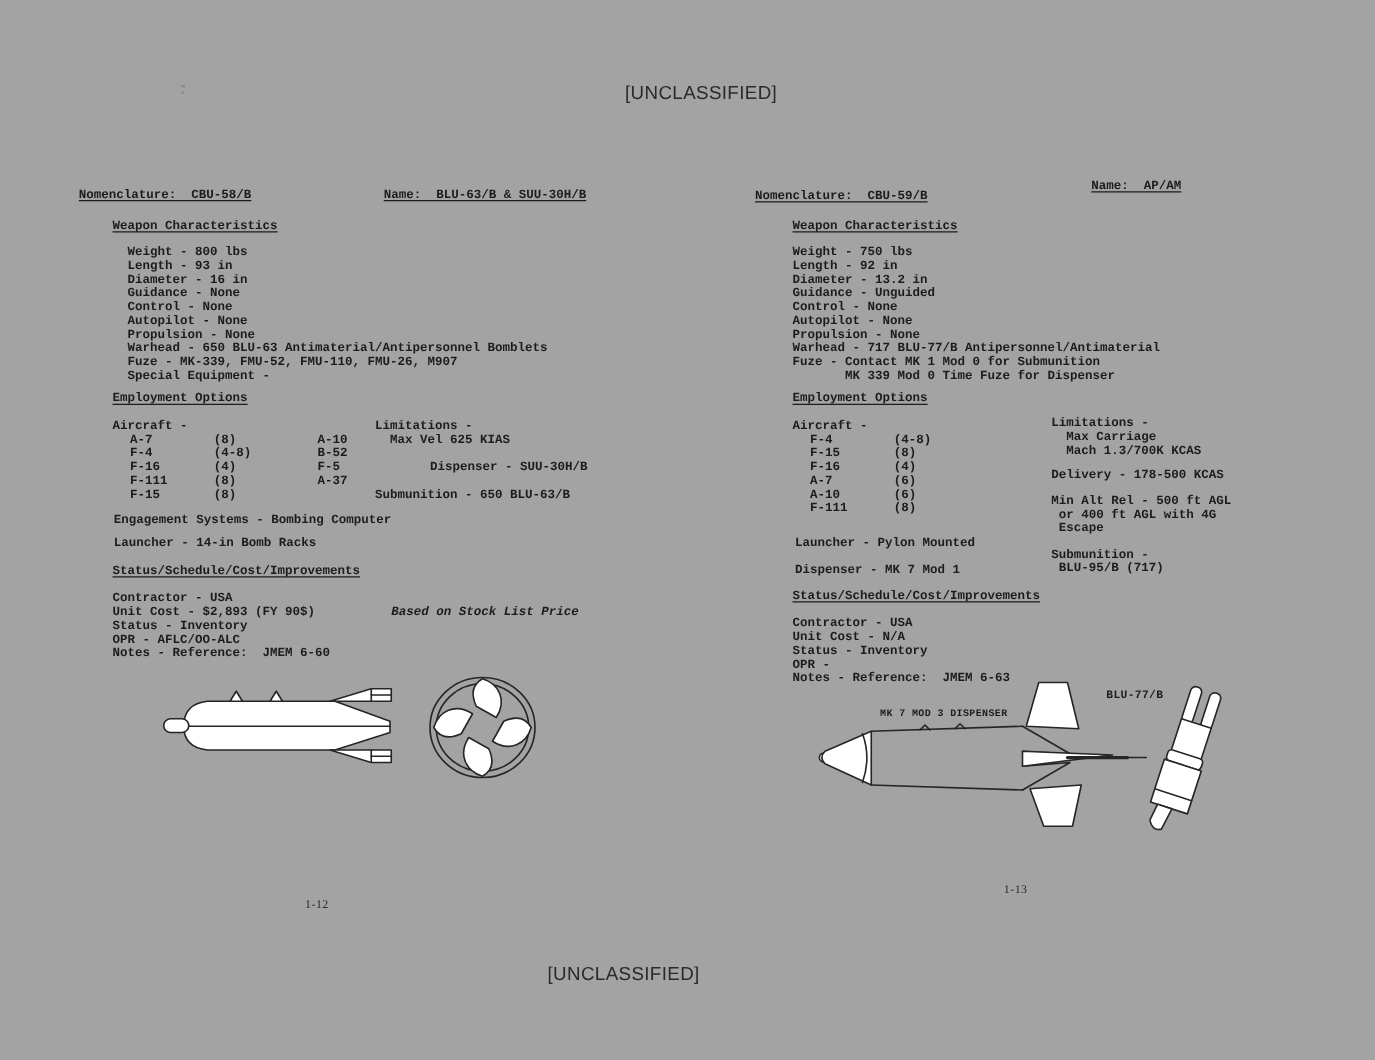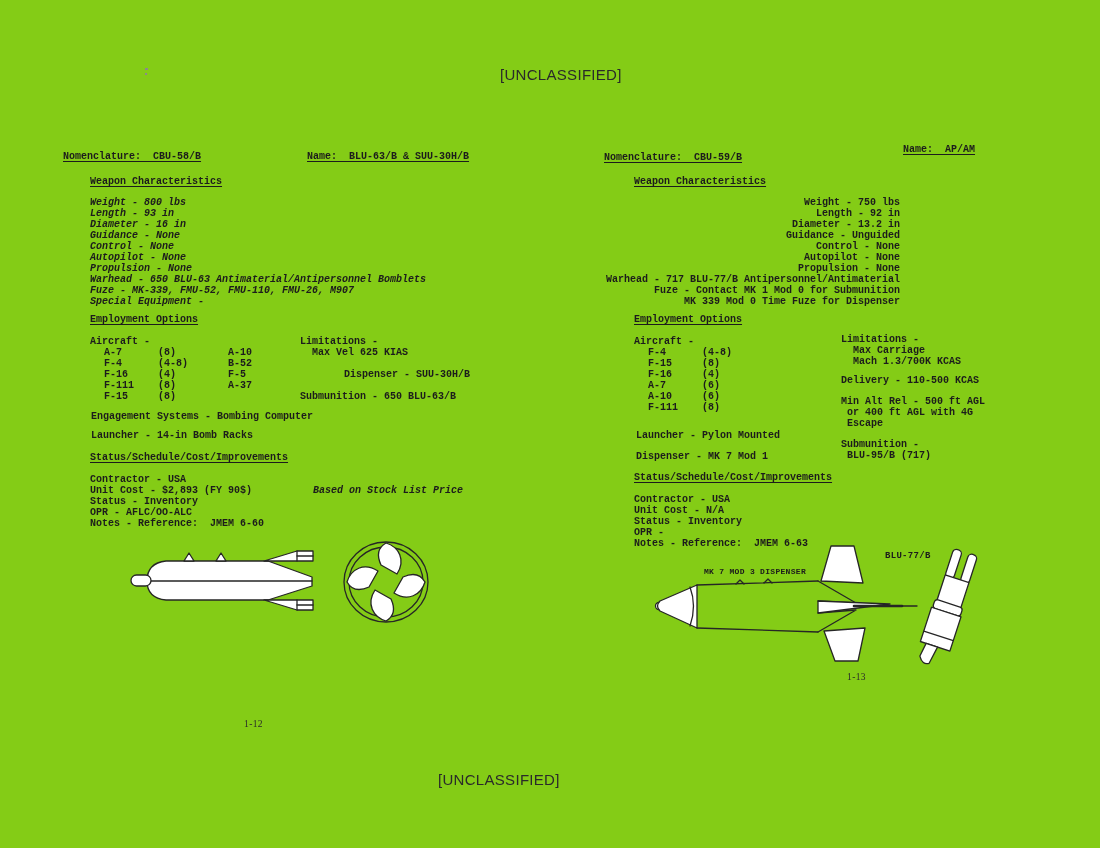--- a/index.html
+++ b/index.html
@@ -1,28 +1,28 @@
 <!DOCTYPE html>
 <html><head>
 <meta charset="utf-8">
 <style>
   html,body { margin:0; padding:0; background:#e8e8e8; }
   .page {
-    position:relative; width:1100px; height:848px; background:#84cc16;
+    position:relative; width:1100px; height:848px; background:#a3a3a3;
     overflow:hidden; font-family:"Liberation Mono", monospace; color:#1c1c1c;
   }
   .abs { position:absolute; }
   .mono {
     font-family:"Liberation Mono", "DejaVu Sans Mono", monospace;
     font-size:10px; line-height:11px; font-weight:bold;
     white-space:pre; color:#1c1c1c;
   }
   .u { text-decoration:underline; text-decoration-thickness:1px; text-underline-offset:2px; }
   .line { height:11px; }
-  .ac-row { display:flex; height:11px; }
+  .ac-row { display:flex; height:11px;gap:13px; }
   .ac-row .c1 { width:54px; }
   .ac-row .c2 { width:70px; }
   .banner {
     position:absolute; font-family:"Liberation Sans", sans-serif;
     font-size:15px; color:#2a2a2a; letter-spacing:0.3px; white-space:pre;
   }
   .pageno {
     position:absolute; font-family:"Liberation Serif", serif;
     font-size:9.5px; color:#2a2a2a; letter-spacing:0.4px; white-space:pre;
   }
@@ -47,21 +47,21 @@
   <div class="speck" style="left:145px;top:73px;width:2px;height:2px;"></div>
 
   <div class="banner" style="left:500px;top:66px;">[UNCLASSIFIED]</div>
   <div class="banner" style="left:438px;top:771px;">[UNCLASSIFIED]</div>
 
   <section>
     <div class="mono u abs" style="left:63px;top:151px;">Nomenclature:  CBU-58/B</div>
     <div class="mono u abs" style="left:307px;top:151px;">Name:  BLU-63/B &amp; SUU-30H/B</div>
 
     <div class="mono u abs" style="left:90px;top:176px;">Weapon Characteristics</div>
-    <div class="abs" style="left:90px;top:197px;font-style:italic;">
+    <div class="abs" style="left:102px;top:197px;">
         <div class="mono line">Weight - 800 lbs</div>
         <div class="mono line">Length - 93 in</div>
         <div class="mono line">Diameter - 16 in</div>
         <div class="mono line">Guidance - None</div>
         <div class="mono line">Control - None</div>
         <div class="mono line">Autopilot - None</div>
         <div class="mono line">Propulsion - None</div>
         <div class="mono line">Warhead - 650 BLU-63 Antimaterial/Antipersonnel Bomblets</div>
         <div class="mono line">Fuze - MK-339, FMU-52, FMU-110, FMU-26, M907</div>
         <div class="mono line">Special Equipment -</div>
@@ -117,24 +117,24 @@
         <path d="M 268,10 C 281,14 288,27 279,41 L 263,32 C 258,21 261,14 268,10 Z" class="fillw" transform="rotate(180 268 49)"></path>
         <path d="M 268,10 C 281,14 288,27 279,41 L 263,32 C 258,21 261,14 268,10 Z" class="fillw" transform="rotate(270 268 49)"></path>
       </g>
     </svg>
 
     <div class="pageno" style="left:244px;top:719px;">1-12</div>
   </section>
 
   <section>
     <div class="mono u abs" style="left:604px;top:152px;">Nomenclature:  CBU-59/B</div>
-    <div class="mono u abs" style="left:903px;top:144px;text-decoration:underline;">Name:  AP/AM</div>
+    <div class="mono u abs" style="left:873px;top:144px;text-decoration:underline;">Name:  AP/AM</div>
 
     <div class="mono u abs" style="left:634px;top:176px;">Weapon Characteristics</div>
-    <div class="abs" style="left:606px;top:197px;text-align:right;">
+    <div class="abs" style="left:634px;top:197px;">
         <div class="mono line">Weight - 750 lbs</div>
         <div class="mono line">Length - 92 in</div>
         <div class="mono line">Diameter - 13.2 in</div>
         <div class="mono line">Guidance - Unguided</div>
         <div class="mono line">Control - None</div>
         <div class="mono line">Autopilot - None</div>
         <div class="mono line">Propulsion - None</div>
         <div class="mono line">Warhead - 717 BLU-77/B Antipersonnel/Antimaterial</div>
         <div class="mono line">Fuze - Contact MK 1 Mod 0 for Submunition</div>
         <div class="mono line">       MK 339 Mod 0 Time Fuze for Dispenser</div>
@@ -148,21 +148,21 @@
         <div class="mono ac-row"><span class="c1">F-16</span><span class="c2">(4)</span></div>
         <div class="mono ac-row"><span class="c1">A-7</span><span class="c2">(6)</span></div>
         <div class="mono ac-row"><span class="c1">A-10</span><span class="c2">(6)</span></div>
         <div class="mono ac-row"><span class="c1">F-111</span><span class="c2">(8)</span></div>
       </div>
     <div class="abs" style="left:841px;top:334px;">
         <div class="mono line">Limitations -</div>
         <div class="mono line">  Max Carriage</div>
         <div class="mono line">  Mach 1.3/700K KCAS</div>
       </div>
-    <div class="mono abs" style="left:841px;top:375px;">Delivery - 110-500 KCAS</div>
+    <div class="mono abs" style="left:841px;top:375px;">Delivery - 178-500 KCAS</div>
     <div class="abs" style="left:841px;top:396px;">
         <div class="mono line">Min Alt Rel - 500 ft AGL</div>
         <div class="mono line"> or 400 ft AGL with 4G</div>
         <div class="mono line"> Escape</div>
       </div>
     <div class="mono abs" style="left:636px;top:430px;">Launcher - Pylon Mounted</div>
     <div class="abs" style="left:841px;top:439px;">
         <div class="mono line">Submunition -</div>
         <div class="mono line"> BLU-95/B (717)</div>
       </div>
@@ -201,16 +201,16 @@
         <rect x="-2" y="48" width="29" height="9" rx="3" class="fillw"></rect>
         <rect x="-3" y="57" width="31" height="36" class="fillw"></rect>
         <line x1="-3" y1="82" x2="28" y2="82"></line>
         <path d="M 3,93 L 1,107 Q 6,115 12,111 L 15,93 Z" class="fillw"></path>
       </g>
     </svg>
 
     <div class="diagram-label" style="left:704px;top:567px;">MK 7 MOD 3 DISPENSER</div>
     <div class="diagram-label" style="left:885px;top:551px;font-size:9px;">BLU-77/B</div>
 
-    <div class="pageno" style="left:803px;top:672px;margin-left:44px;">1-13</div>
+    <div class="pageno" style="left:803px;top:707px;">1-13</div>
   </section>
 
 </div>
 
 </body></html>

